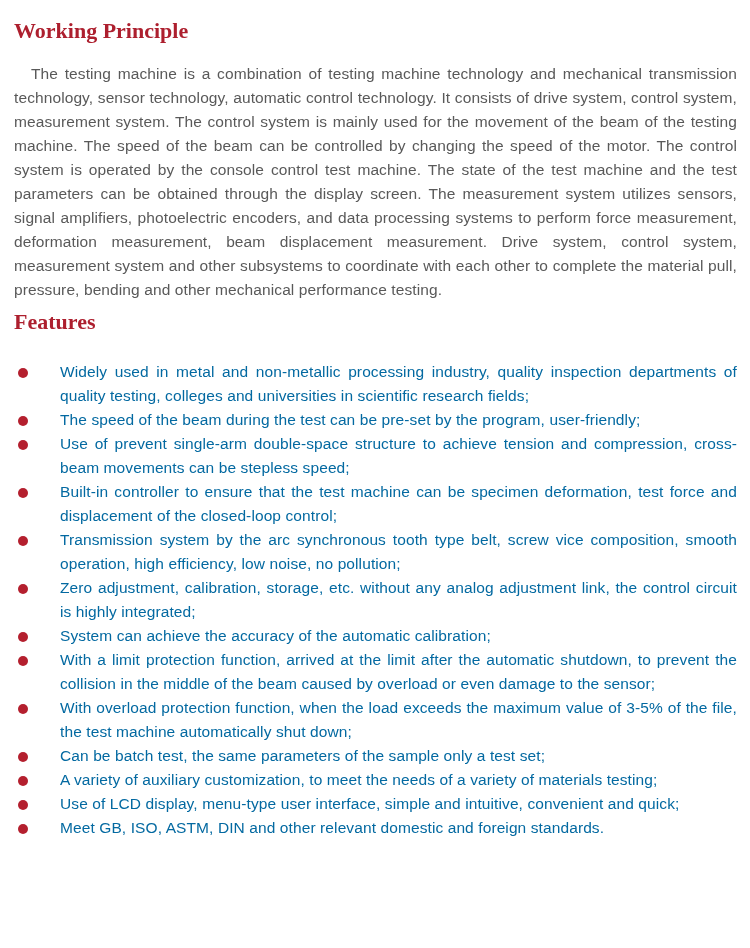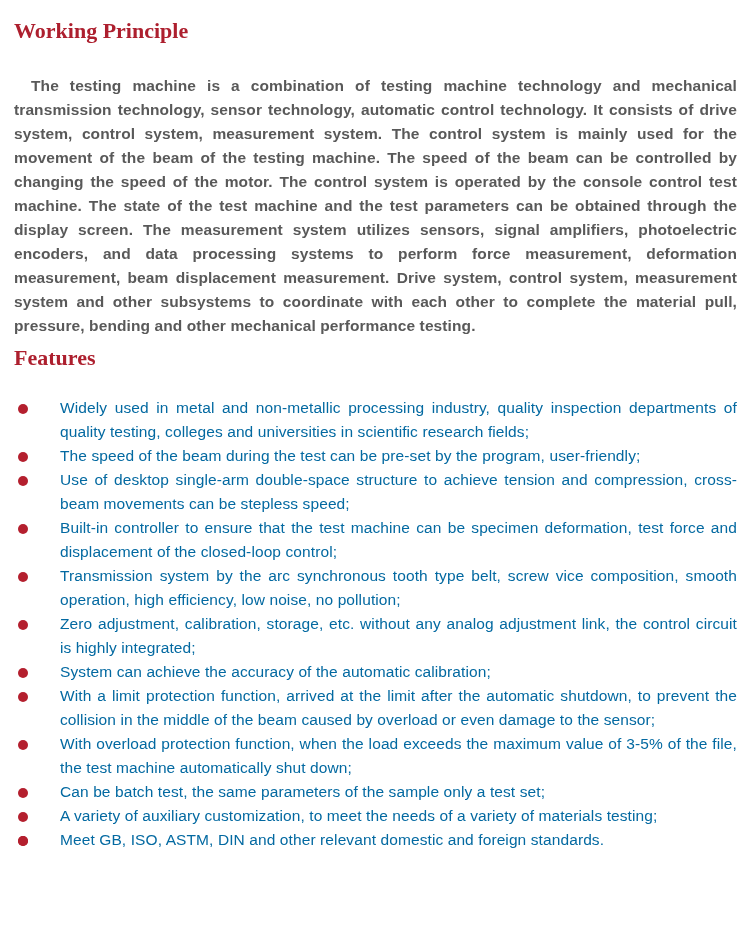--- a/index.html
+++ b/index.html
@@ -27,24 +27,24 @@
     color: #ad1f2e;
     margin: 0;
   }
   .heading-working-principle {
     margin-top: 2px;
   }
   .heading-features {
     margin-top: 7px;
   }
   .body-paragraph {
-    margin: 30px 0 0 0;
+    margin: 18px 0 0 0;
     font-size: 15.5px;
     line-height: 24px;
-    font-weight: 700;
+    font-weight: 400;
     color: #595959;
     text-align: justify;
     text-indent: 17px;
     letter-spacing: 0.1px;
   }
   .features-list {
     list-style: none;
     margin: 25px 0 0 0;
     padding: 0;
   }
@@ -74,26 +74,26 @@
 
   <h1 class="section-heading heading-working-principle">Working Principle</h1>
 
   <p class="body-paragraph">The testing machine is a combination of testing machine technology and mechanical transmission technology, sensor technology, automatic control technology. It consists of drive system, control system, measurement system. The control system is mainly used for the movement of the beam of the testing machine. The speed of the beam can be controlled by changing the speed of the motor. The control system is operated by the console control test machine. The state of the test machine and the test parameters can be obtained through the display screen. The measurement system utilizes sensors, signal amplifiers, photoelectric encoders, and data processing systems to perform force measurement, deformation measurement, beam displacement measurement. Drive system, control system, measurement system and other subsystems to coordinate with each other to complete the material pull, pressure, bending and other mechanical performance testing.</p>
 
   <h1 class="section-heading heading-features">Features</h1>
 
   <ul class="features-list">
     <li class="feature-item"><span class="bullet-dot"></span><span>Widely used in metal and non-metallic processing industry, quality inspection departments of quality testing, colleges and universities in scientific research fields;</span></li>
     <li class="feature-item"><span class="bullet-dot"></span><span>The speed of the beam during the test can be pre-set by the program, user-friendly;</span></li>
-    <li class="feature-item"><span class="bullet-dot"></span><span>Use of desktop single-arm double-space structure to achieve tension and compression, cross-beam movements can be stepless speed;</span></li>
+    <li class="feature-item"><span class="bullet-dot"></span><span>Use of prevent single-arm double-space structure to achieve tension and compression, cross-beam movements can be stepless speed;</span></li>
     <li class="feature-item"><span class="bullet-dot"></span><span>Built-in controller to ensure that the test machine can be specimen deformation, test force and displacement of the closed-loop control;</span></li>
     <li class="feature-item"><span class="bullet-dot"></span><span>Transmission system by the arc synchronous tooth type belt, screw vice composition, smooth operation, high efficiency, low noise, no pollution;</span></li>
     <li class="feature-item"><span class="bullet-dot"></span><span>Zero adjustment, calibration, storage, etc. without any analog adjustment link, the control circuit is highly integrated;</span></li>
     <li class="feature-item"><span class="bullet-dot"></span><span>System can achieve the accuracy of the automatic calibration;</span></li>
     <li class="feature-item"><span class="bullet-dot"></span><span>With a limit protection function, arrived at the limit after the automatic shutdown, to prevent the collision in the middle of the beam caused by overload or even damage to the sensor;</span></li>
     <li class="feature-item"><span class="bullet-dot"></span><span>With overload protection function, when the load exceeds the maximum value of 3-5% of the file, the test machine automatically shut down;</span></li>
     <li class="feature-item"><span class="bullet-dot"></span><span>Can be batch test, the same parameters of the sample only a test set;</span></li>
     <li class="feature-item"><span class="bullet-dot"></span><span>A variety of auxiliary customization, to meet the needs of a variety of materials testing;</span></li>
-    <li class="feature-item"><span class="bullet-dot"></span></li>
+    <li class="feature-item"><span class="bullet-dot"></span><span>Use of LCD display, menu-type user interface, simple and intuitive, convenient and quick;</span></li>
     <li class="feature-item"><span class="bullet-dot"></span><span>Meet GB, ISO, ASTM, DIN and other relevant domestic and foreign standards.</span></li>
   </ul>
 
 </div>
 
 </body></html>

